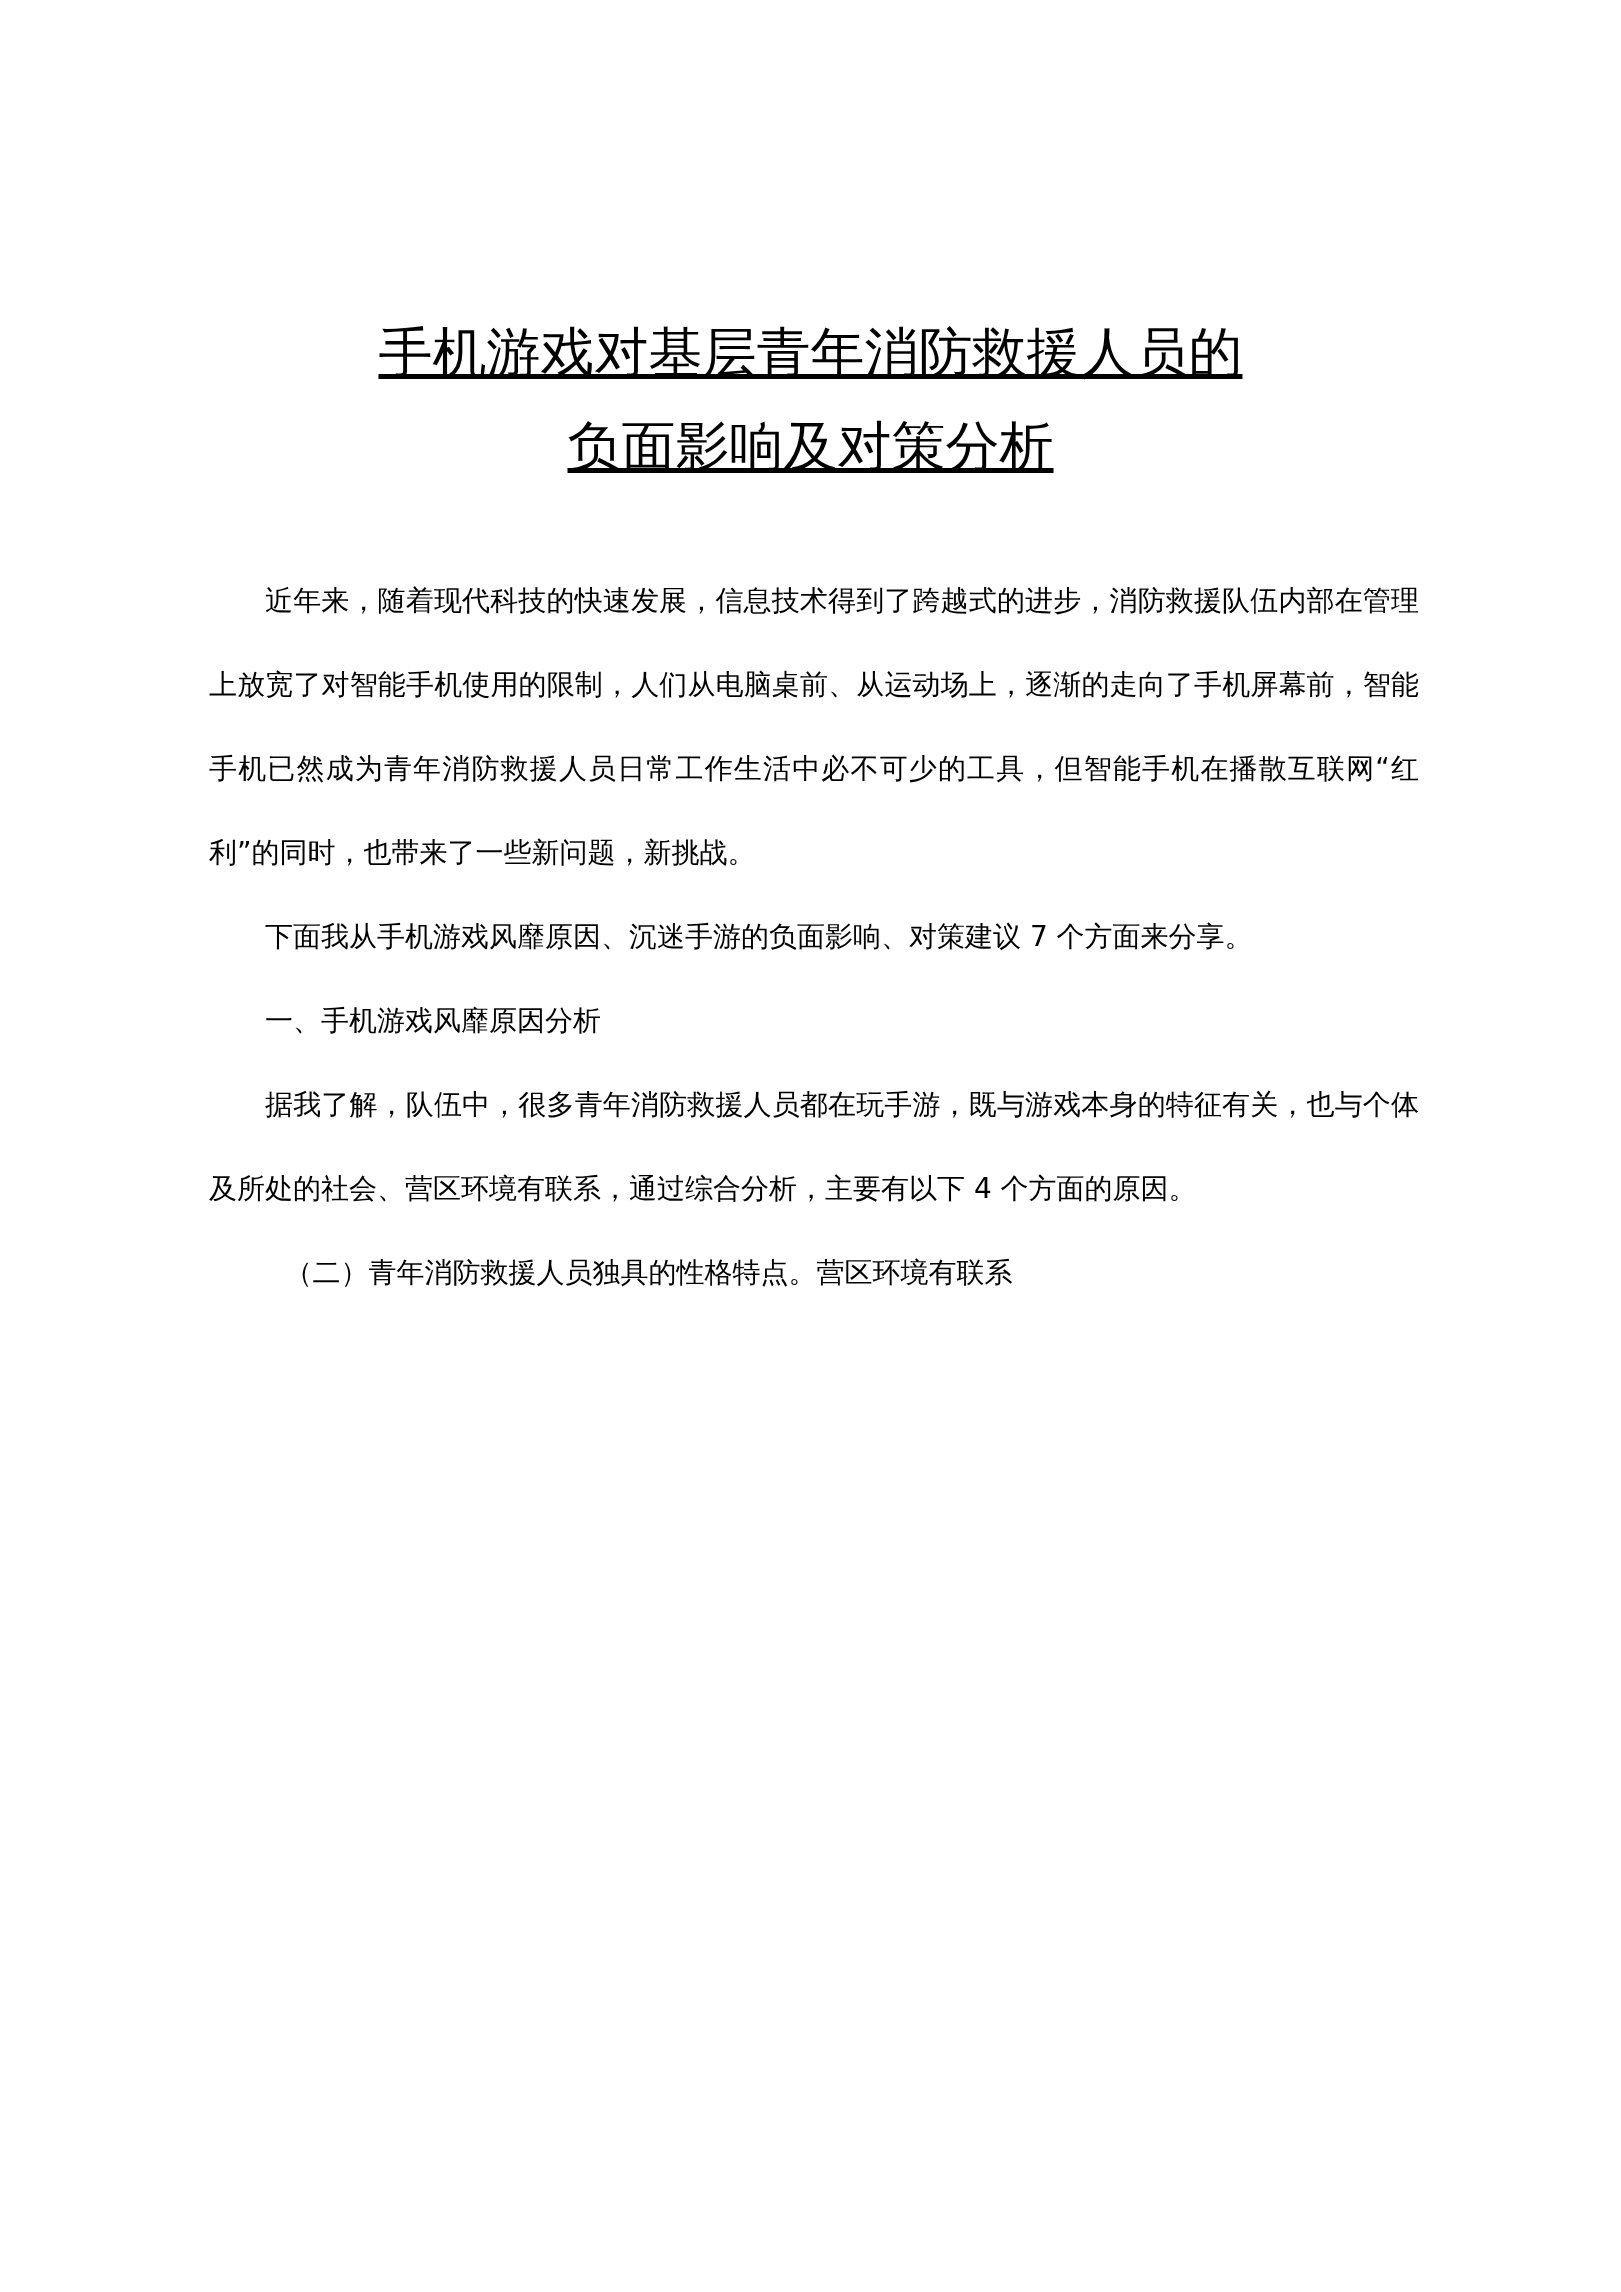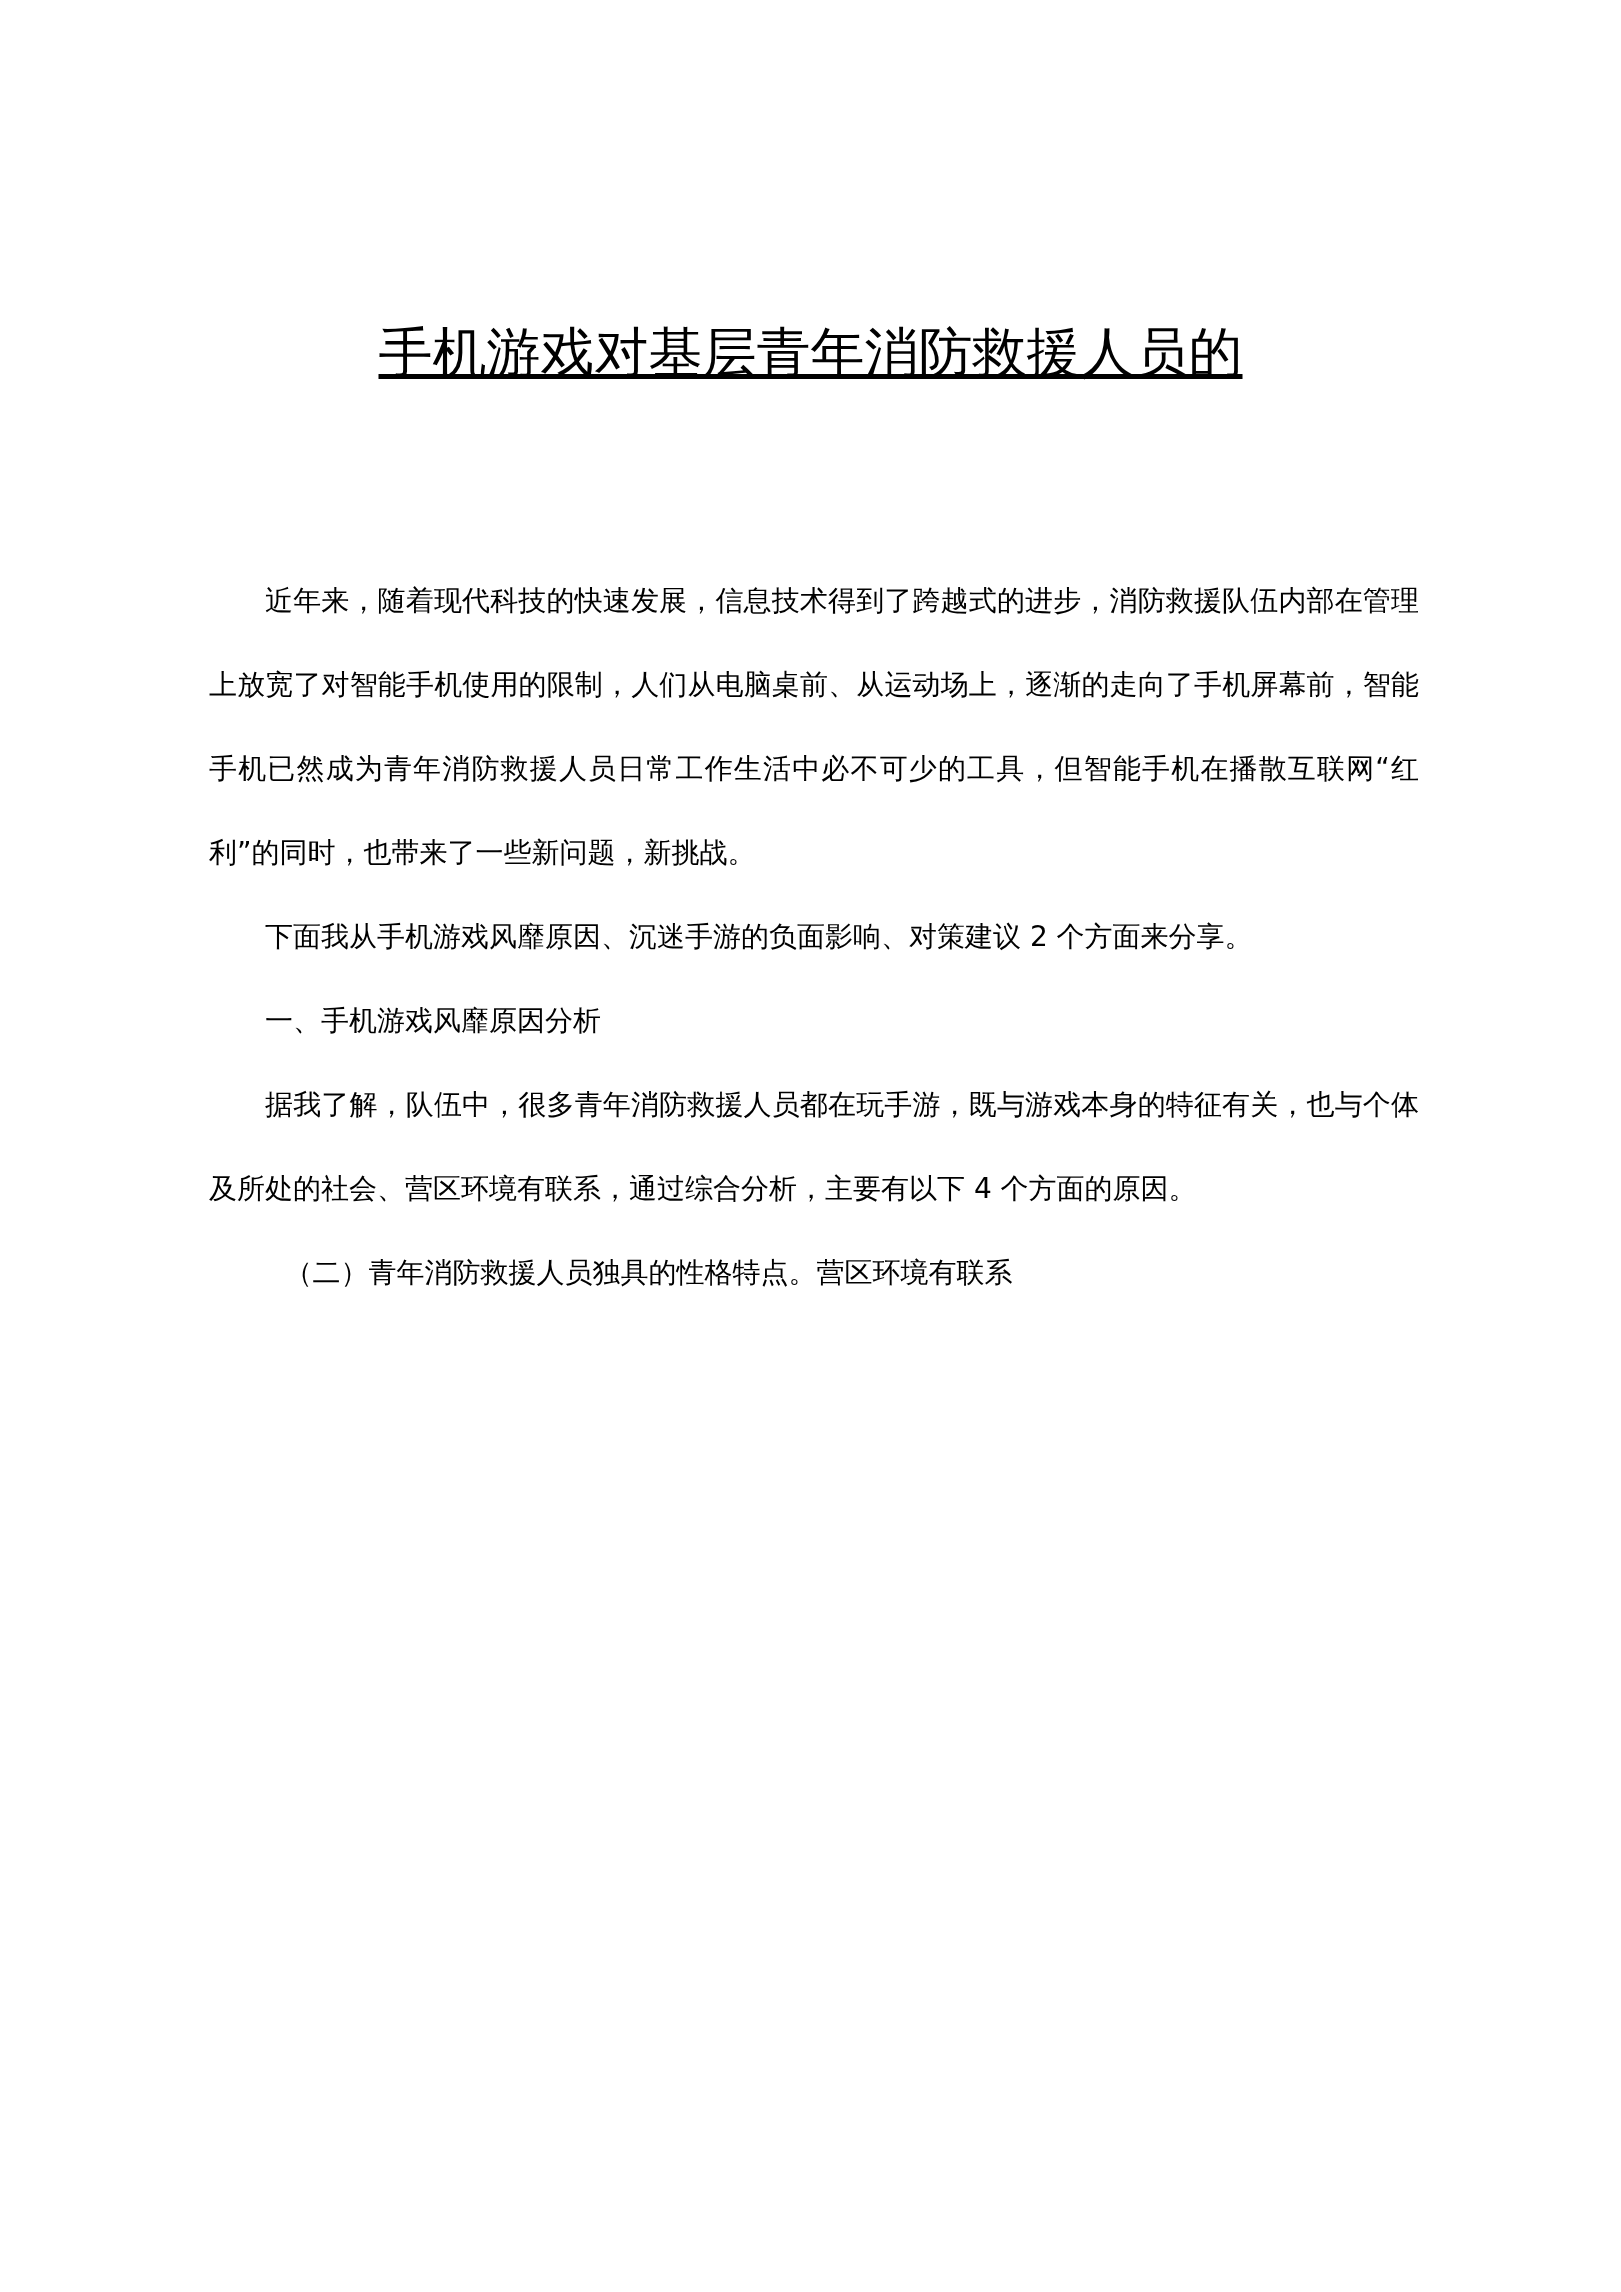--- a/index.html
+++ b/index.html
@@ -21,23 +21,24 @@
     }
     .body p { margin: 0; text-indent: 2em; }
     .body p.sub { text-indent: 2.7em; }
   </style>
 </head>
 <body>
 
 <div class="page">
   <h1 class="title">
     <span>手机游戏对基层青年消防救援人员的</span>
+    <span>负面影响及对策分析</span>
   </h1>
 
   <div class="body">
     <p>近年来，随着现代科技的快速发展，信息技术得到了跨越式的进步，消防救援队伍内部在管理上放宽了对智能手机使用的限制，人们从电脑桌前、从运动场上，逐渐的走向了手机屏幕前，智能手机已然成为青年消防救援人员日常工作生活中必不可少的工具，但智能手机在播散互联网“红利”的同时，也带来了一些新问题，新挑战。</p>
-    <p>下面我从手机游戏风靡原因、沉迷手游的负面影响、对策建议 2 个方面来分享。</p>
+    <p>下面我从手机游戏风靡原因、沉迷手游的负面影响、对策建议 7 个方面来分享。</p>
     <p>一、手机游戏风靡原因分析</p>
     <p>据我了解，队伍中，很多青年消防救援人员都在玩手游，既与游戏本身的特征有关，也与个体及所处的社会、营区环境有联系，通过综合分析，主要有以下 4 个方面的原因。</p>
     <p class="sub">（二）青年消防救援人员独具的性格特点。营区环境有联系</p>
   </div>
 </div>
 
 
 </body></html>

